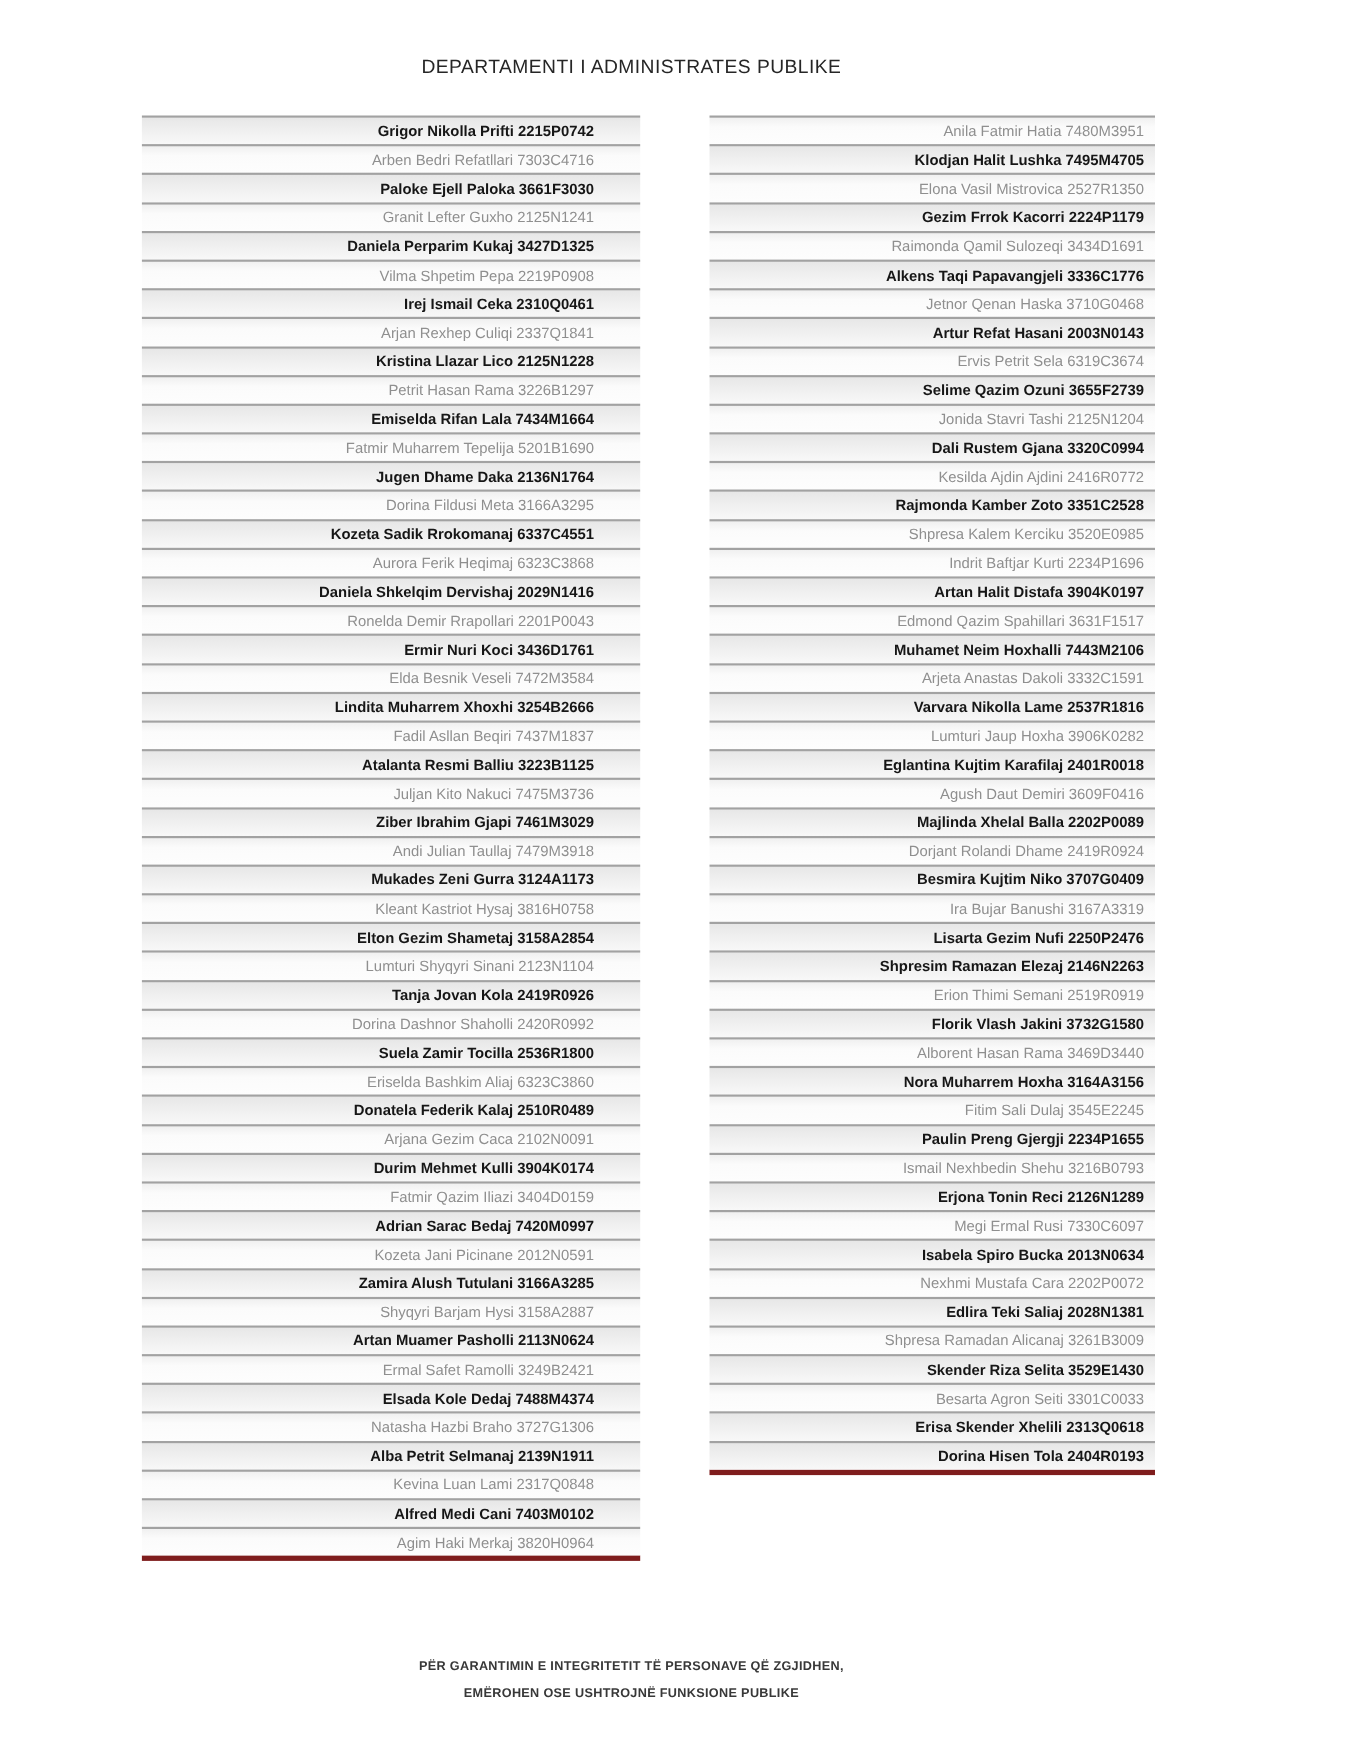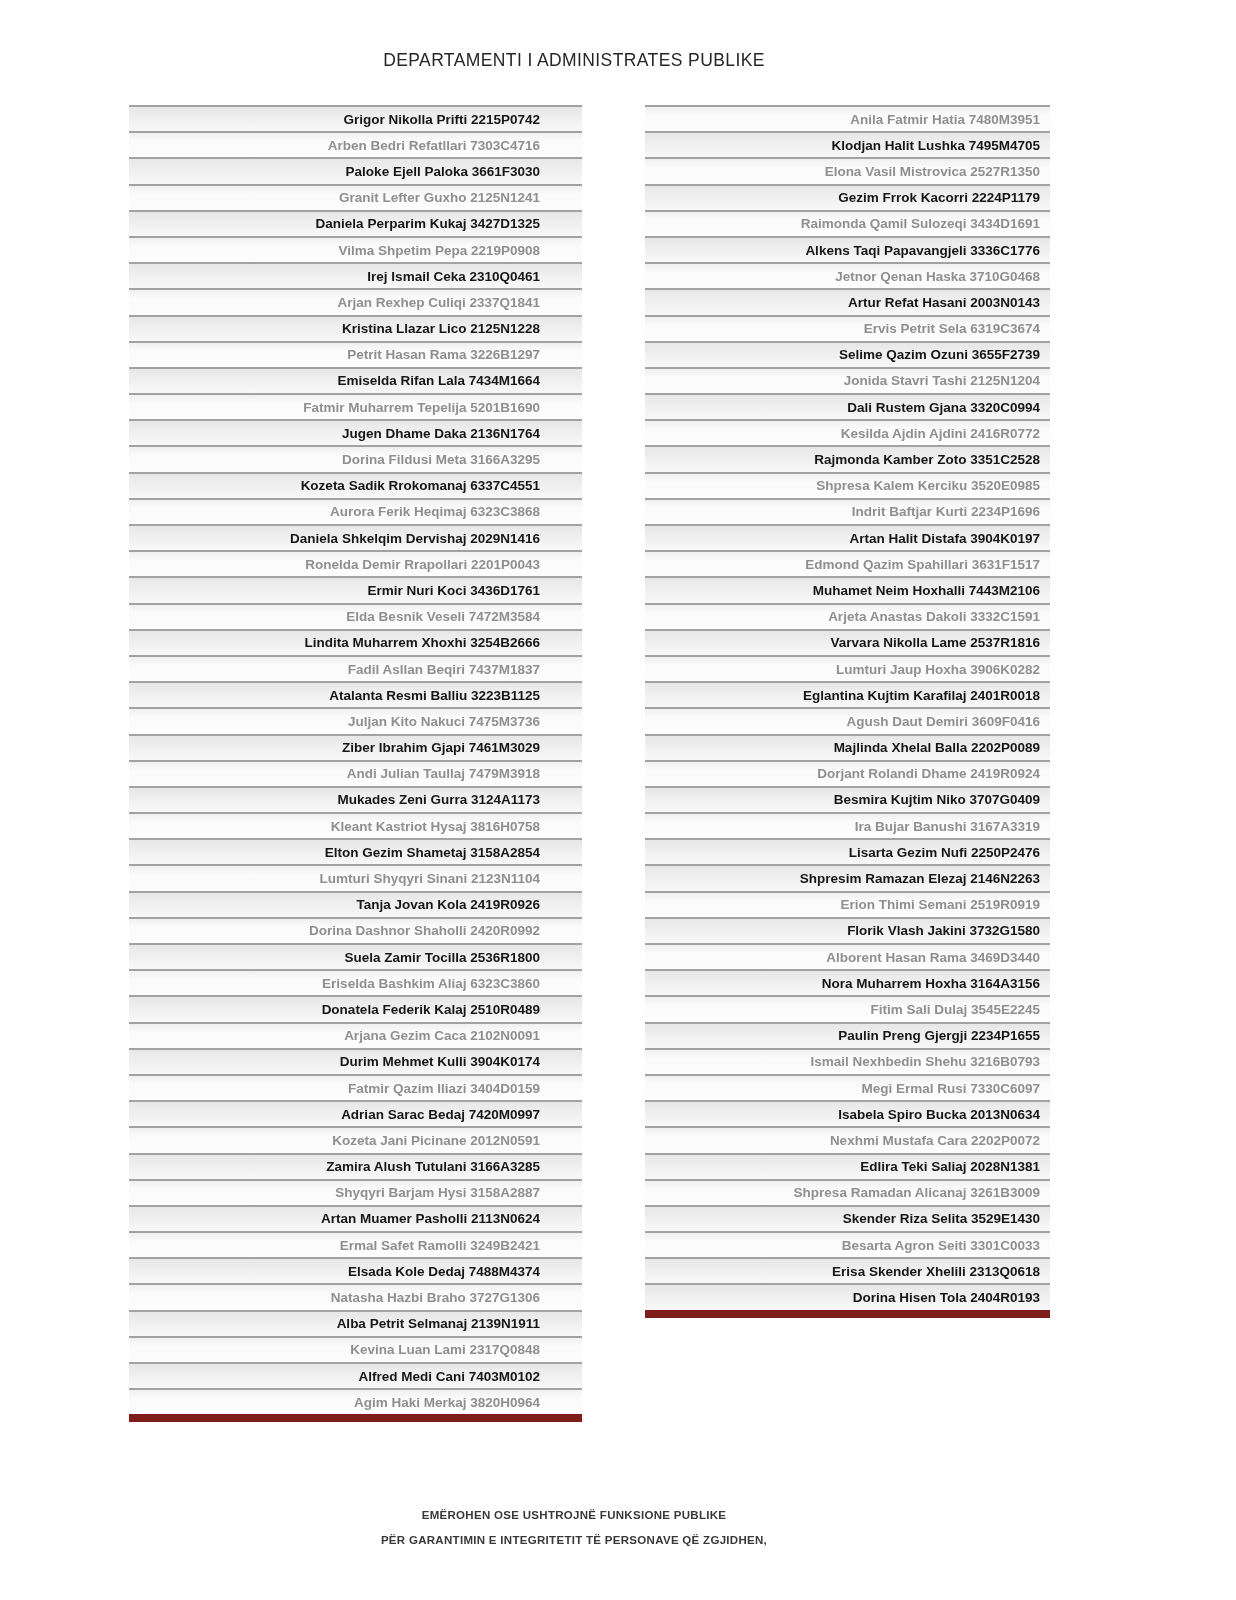--- a/index.html
+++ b/index.html
@@ -13,21 +13,21 @@
   .title{
     position:absolute;left:0;top:50px;width:100%;
     text-align:center;
     font-size:17.5px;
     letter-spacing:0.4px;
     color:#262626;
     font-weight:500;
   }
   .col{
     position:absolute;top:105px;
-    border-bottom:8px solid #7f1d1d;
+    border-bottom:5px solid #7f1d1d;
   }
   .col-left{left:129px;width:453px;}
   .col-right{left:645px;width:405px;}
   .row{
     box-sizing:border-box;
     height:26.2px;
     border-top:2px solid #a2a2a2;
     display:flex;
     align-items:center;
     justify-content:flex-end;
@@ -37,21 +37,21 @@
   }
   .col-left .row{padding-right:42px;}
   .col-right .row{padding-right:10px;}
   .row.shaded{
     background:linear-gradient(to bottom,#e7e7e7 0%,#efefef 45%,#f8f8f8 100%);
     font-weight:bold;
     color:#161616;
   }
   .row.plain{
     background:linear-gradient(to bottom,#f0f0f0 0%,#fbfbfb 35%,#fdfdfd 100%);
-    font-weight:bold;
+    font-weight:normal;
     color:#8f8f8f;
   }
   .footer{
     position:absolute;left:0;top:1503px;width:100%;
     text-align:center;
     font-size:11.5px;
     font-weight:bold;
     letter-spacing:0.3px;
     line-height:25px;
     color:#383838;
@@ -147,28 +147,29 @@
       <div class="row plain">Ira Bujar Banushi 3167A3319</div>
       <div class="row shaded">Lisarta Gezim Nufi 2250P2476</div>
       <div class="row shaded">Shpresim Ramazan Elezaj 2146N2263</div>
       <div class="row plain">Erion Thimi Semani 2519R0919</div>
       <div class="row shaded">Florik Vlash Jakini 3732G1580</div>
       <div class="row plain">Alborent Hasan Rama 3469D3440</div>
       <div class="row shaded">Nora Muharrem Hoxha 3164A3156</div>
       <div class="row plain">Fitim Sali Dulaj 3545E2245</div>
       <div class="row shaded">Paulin Preng Gjergji 2234P1655</div>
       <div class="row plain">Ismail Nexhbedin Shehu 3216B0793</div>
+      <div class="row shaded">Erjona Tonin Reci 2126N1289</div>
       <div class="row plain">Megi Ermal Rusi 7330C6097</div>
       <div class="row shaded">Isabela Spiro Bucka 2013N0634</div>
       <div class="row plain">Nexhmi Mustafa Cara 2202P0072</div>
       <div class="row shaded">Edlira Teki Saliaj 2028N1381</div>
       <div class="row plain">Shpresa Ramadan Alicanaj 3261B3009</div>
       <div class="row shaded">Skender Riza Selita 3529E1430</div>
       <div class="row plain">Besarta Agron Seiti 3301C0033</div>
       <div class="row shaded">Erisa Skender Xhelili 2313Q0618</div>
       <div class="row shaded">Dorina Hisen Tola 2404R0193</div>
     </div>
 
   <div class="footer">
+    <div>PËR GARANTIMIN E INTEGRITETIT TË PERSONAVE QË ZGJIDHEN,</div>
     <div>EMËROHEN OSE USHTROJNË FUNKSIONE PUBLIKE</div>
-    <div>PËR GARANTIMIN E INTEGRITETIT TË PERSONAVE QË ZGJIDHEN,</div>
   </div>
 </div>
 
 </body></html>

